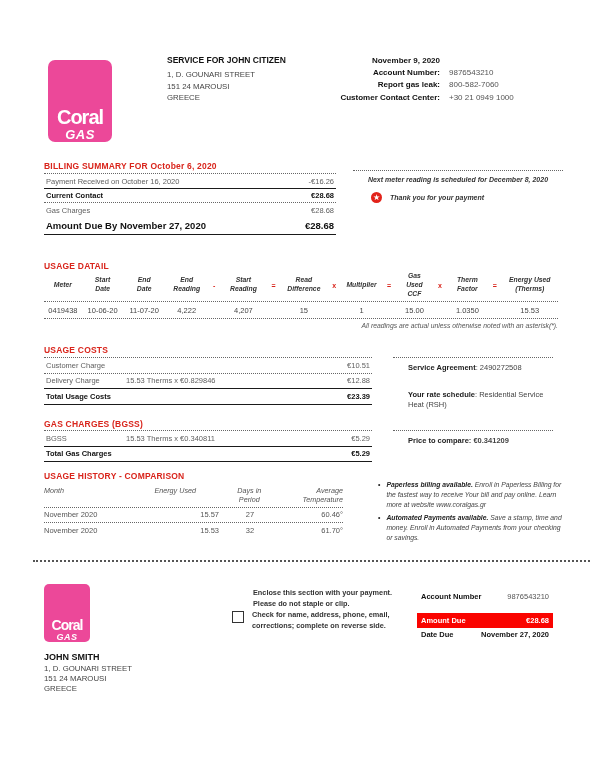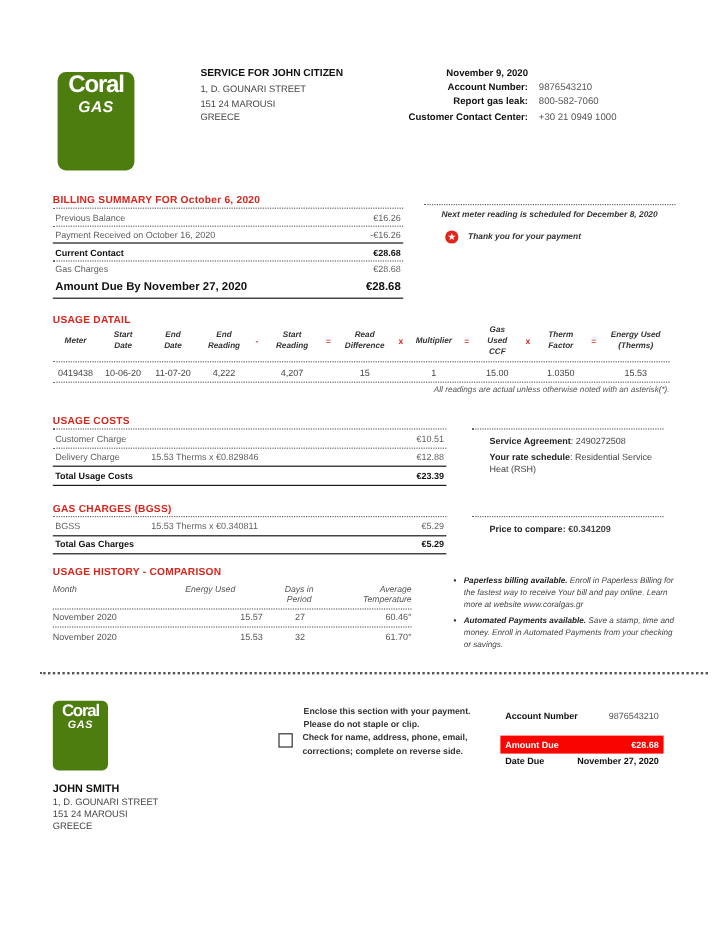--- a/index.html
+++ b/index.html
@@ -2,22 +2,22 @@
 <html><head>
 <meta charset="utf-8">
 <style>
   * { margin:0; padding:0; box-sizing:border-box; }
   html,body { background:#fff; }
   body { font-family:"Liberation Sans", sans-serif; color:#222; }
   .page { position:relative; width:600px; height:776px; background:#fff; overflow:hidden; }
   .abs { position:absolute; }
 
   
-  .logo { background:#4d7c0f; border-radius:7px; color:#fff; text-align:center;
-          display:flex; flex-direction:column; justify-content:flex-start; }
+  .logo { background:#ec4899; border-radius:7px; color:#fff; text-align:center;
+          display:flex; flex-direction:column; justify-content:flex-end; }
   .logo .l1 { font-weight:bold; letter-spacing:-1px; }
   .logo .l2 { font-weight:bold; font-style:italic; letter-spacing:.5px; }
   .logo-top { left:48px; top:60px; width:64px; height:82px; }
   .logo-top .l1 { font-size:20px; }
   .logo-top .l2 { font-size:13px; margin-top:-2px; }
   .logo-bottom { left:44px; top:584px; width:46px; height:58px; border-radius:5px; }
   .logo-bottom .l1 { font-size:14px; }
   .logo-bottom .l2 { font-size:9px; margin-top:-1px; }
 
   
@@ -137,24 +137,20 @@
       <div class="val">800-582-7060</div>
     </div>
     <div class="row">
       <div class="lab">Customer Contact Center:</div>
       <div class="val">+30 21 0949 1000</div>
     </div>
   </div>
 
   <div class="abs red-title" style="left:44px; top:161px;">BILLING SUMMARY FOR October 6, 2020</div>
   <div class="abs bs-table bb-solid">
-    <div class="bs-row bt-dot muted">
-      <span>Previous Balance</span>
-      <span>€16.26</span>
-    </div>
     <div class="bs-row bt-dot muted">
       <span>Payment Received on October 16, 2020</span>
       <span>-€16.26</span>
     </div>
     <div class="bs-row bt-solid boldrow">
       <span>Current Contact</span>
       <span>€28.68</span>
     </div>
     <div class="bs-row bt-dot muted">
       <span>Gas Charges</span>
@@ -238,21 +234,21 @@
     <div class="cost-row bt-solid bb-solid totalrow">
       <span class="lab" style="width:auto;">Total Usage Costs</span>
       <span class="det"></span>
       <span class="val">€23.39</span>
     </div>
   </div>
   <div class="abs side-note" style="left:393px; top:357px; width:160px;">
     <div>
       <b>Service Agreement</b><span>: 2490272508</span>
     </div>
-    <div style="margin-top:2px;">
+    <div style="margin-top:16px;">
       <b>Your rate schedule</b><span>: Residential Service Heat (RSH)</span>
     </div>
   </div>
 
   <div class="abs red-title" style="left:44px; top:419px;">GAS CHARGES (BGSS)</div>
   <div class="abs cost-table" style="top:430px;">
     <div class="cost-row bt-dot">
       <span class="lab">BGSS</span>
       <span class="det">15.53 Therms x €0.340811</span>
       <span class="val">€5.29</span>

